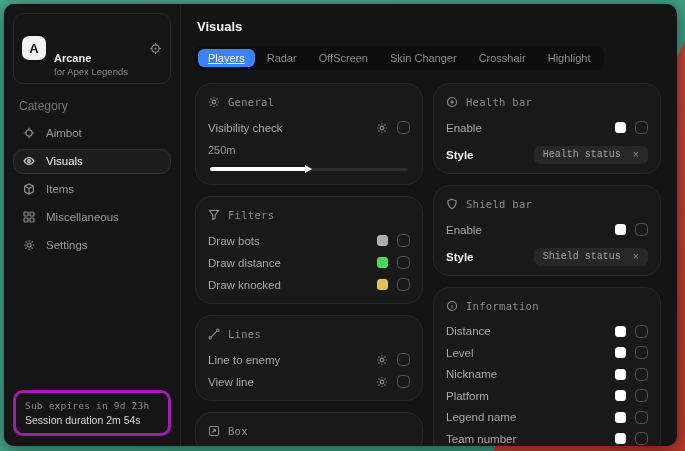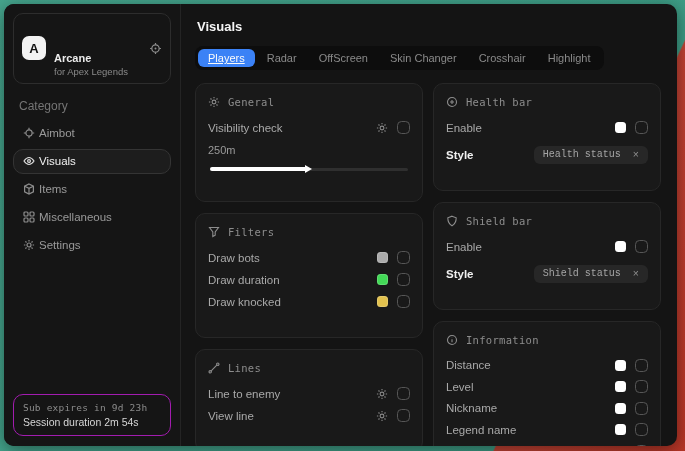--- a/index.html
+++ b/index.html
@@ -15,36 +15,36 @@
     box-shadow:0 4px 18px rgba(0,0,0,.45);
   }
   
   .sidebar { width:177px; flex:0 0 177px; border-right:1px solid #242424; padding:9px 9px 10px 9px; display:flex; flex-direction:column; background:#151515; }
   .app-card { display:flex; align-items:center; gap:8px; border:1px solid #2d2d2d; border-radius:10px; padding:6px 8px; }
   .logo { width:24px; height:24px; border-radius:7px; background:#f2f2f2; color:#111; font-weight:bold; font-size:13px; display:flex; align-items:center; justify-content:center; }
   .app-name { font-size:11px; font-weight:bold; color:#ececec; line-height:1.25;margin-top:32px; }
   .app-sub  { font-size:9.5px; color:#8a8a8a; }
   .scope-btn { margin-left:auto; color:#8f8f8f; display:flex; }
   .cat-label { font-size:12px; color:#757575; margin:15px 6px 8px 6px; }
-  .nav-item { display:flex; align-items:center; gap:4px; height:25px; padding:0 9px; margin-bottom:3px;
+  .nav-item { display:flex; align-items:center; gap:11px; height:25px; padding:0 9px; margin-bottom:3px;
               color:#9a9a9a; font-size:11.5px; border:1px solid transparent; border-radius:10px; cursor:pointer; }
   .nav-item.active { background:#1d1d1d; border-color:#343434; color:#f2f2f2; }
   .nav-item .ic { opacity:.9; }
-  .session-card { margin-top:auto; border:1px solid #a21caf; border-radius:10px; padding:7px 9px; }
+  .session-card { margin-top:auto; border:3px solid #a21caf; border-radius:10px; padding:7px 9px; }
   .session-l1 { font-family:"DejaVu Sans Mono", monospace; font-size:9.5px; color:#8b8b8b; margin-bottom:3px; letter-spacing:.2px; }
   .session-l2 { font-size:10.5px; color:#d6d6d6; }
   
   .main { flex:1; padding:11px 16px 0 14px; overflow:hidden; }
   .page-title { font-size:13px; font-weight:bold; color:#f5f5f5; margin:4px 0 12px 2px; }
   .tabbar { display:inline-flex; align-items:center; background:#0d0d0d; border-radius:8px; padding:3px; gap:2px; }
   .tab { font-size:11px; color:#8a8a8a; padding:3px 10px; border-radius:6px; white-space:nowrap; cursor:pointer; }
   .tab.active { background:#3b82f6; color:#fafafa;text-decoration:underline; }
   .columns { display:flex; gap:10px; margin-top:13px; align-items:flex-start; }
   .col { flex:1; display:flex; flex-direction:column; gap:11px; min-width:0; }
-  .card { background:#191919; border:1px solid #272727; border-radius:10px; padding:9px 12px 25px 12px; }
+  .card { background:#191919; border:1px solid #272727; border-radius:16px; padding:9px 12px 8px 12px; }
   .card-head { display:flex; align-items:center; gap:8px; color:#8d8d8d; font-family:"DejaVu Sans Mono", monospace; font-size:10.5px; letter-spacing:.3px; margin:3px 0 9px 0; }
   .row { display:flex; align-items:center; justify-content:space-between; min-height:21px; }
   .row + .row { margin-top:1px; }
   .row-label { font-size:11.5px; color:#a9a9a9; }
   .row-label.bright { color:#f0f0f0; font-weight:bold; }
   .controls { display:flex; align-items:center; gap:9px; }
   .checkbox { width:13px; height:13px; border:1.5px solid #565656; border-radius:4.5px; background:transparent; cursor:pointer; flex:0 0 auto; }
   .swatch { width:11px; height:11px; border-radius:3.5px; box-shadow:inset 0 0 0 1px rgba(255,255,255,.16); cursor:pointer; flex:0 0 auto; }
   .row-gear { color:#8a8a8a; display:flex; cursor:pointer; }
   .value { font-size:11px; color:#9a9a9a; }
@@ -196,21 +196,21 @@
               <span>Filters</span>
             </div>
             <div class="row">
               <span class="row-label">Draw bots</span>
               <span class="controls">
                 <span class="swatch" style="background-color: rgb(171, 171, 171);"></span>
                 <span class="checkbox"></span>
               </span>
             </div>
             <div class="row">
-              <span class="row-label">Draw duration</span>
+              <span class="row-label">Draw distance</span>
               <span class="controls">
                 <span class="swatch" style="background-color: rgb(67, 217, 87);"></span>
                 <span class="checkbox"></span>
               </span>
             </div>
             <div class="row">
               <span class="row-label">Draw knocked</span>
               <span class="controls">
                 <span class="swatch" style="background-color: rgb(226, 193, 78);"></span>
                 <span class="checkbox"></span>
@@ -347,20 +347,27 @@
               </span>
             </div>
             <div class="row info-row">
               <span class="row-label">Nickname</span>
               <span class="controls">
                 <span class="swatch" style="background-color: rgb(255, 255, 255);"></span>
                 <span class="checkbox"></span>
               </span>
             </div>
             <div class="row info-row">
+              <span class="row-label">Platform</span>
+              <span class="controls">
+                <span class="swatch" style="background-color: rgb(255, 255, 255);"></span>
+                <span class="checkbox"></span>
+              </span>
+            </div>
+            <div class="row info-row">
               <span class="row-label">Legend name</span>
               <span class="controls">
                 <span class="swatch" style="background-color: rgb(255, 255, 255);"></span>
                 <span class="checkbox"></span>
               </span>
             </div>
             <div class="row info-row">
               <span class="row-label">Team number</span>
               <span class="controls">
                 <span class="swatch" style="background-color: rgb(255, 255, 255);"></span>

